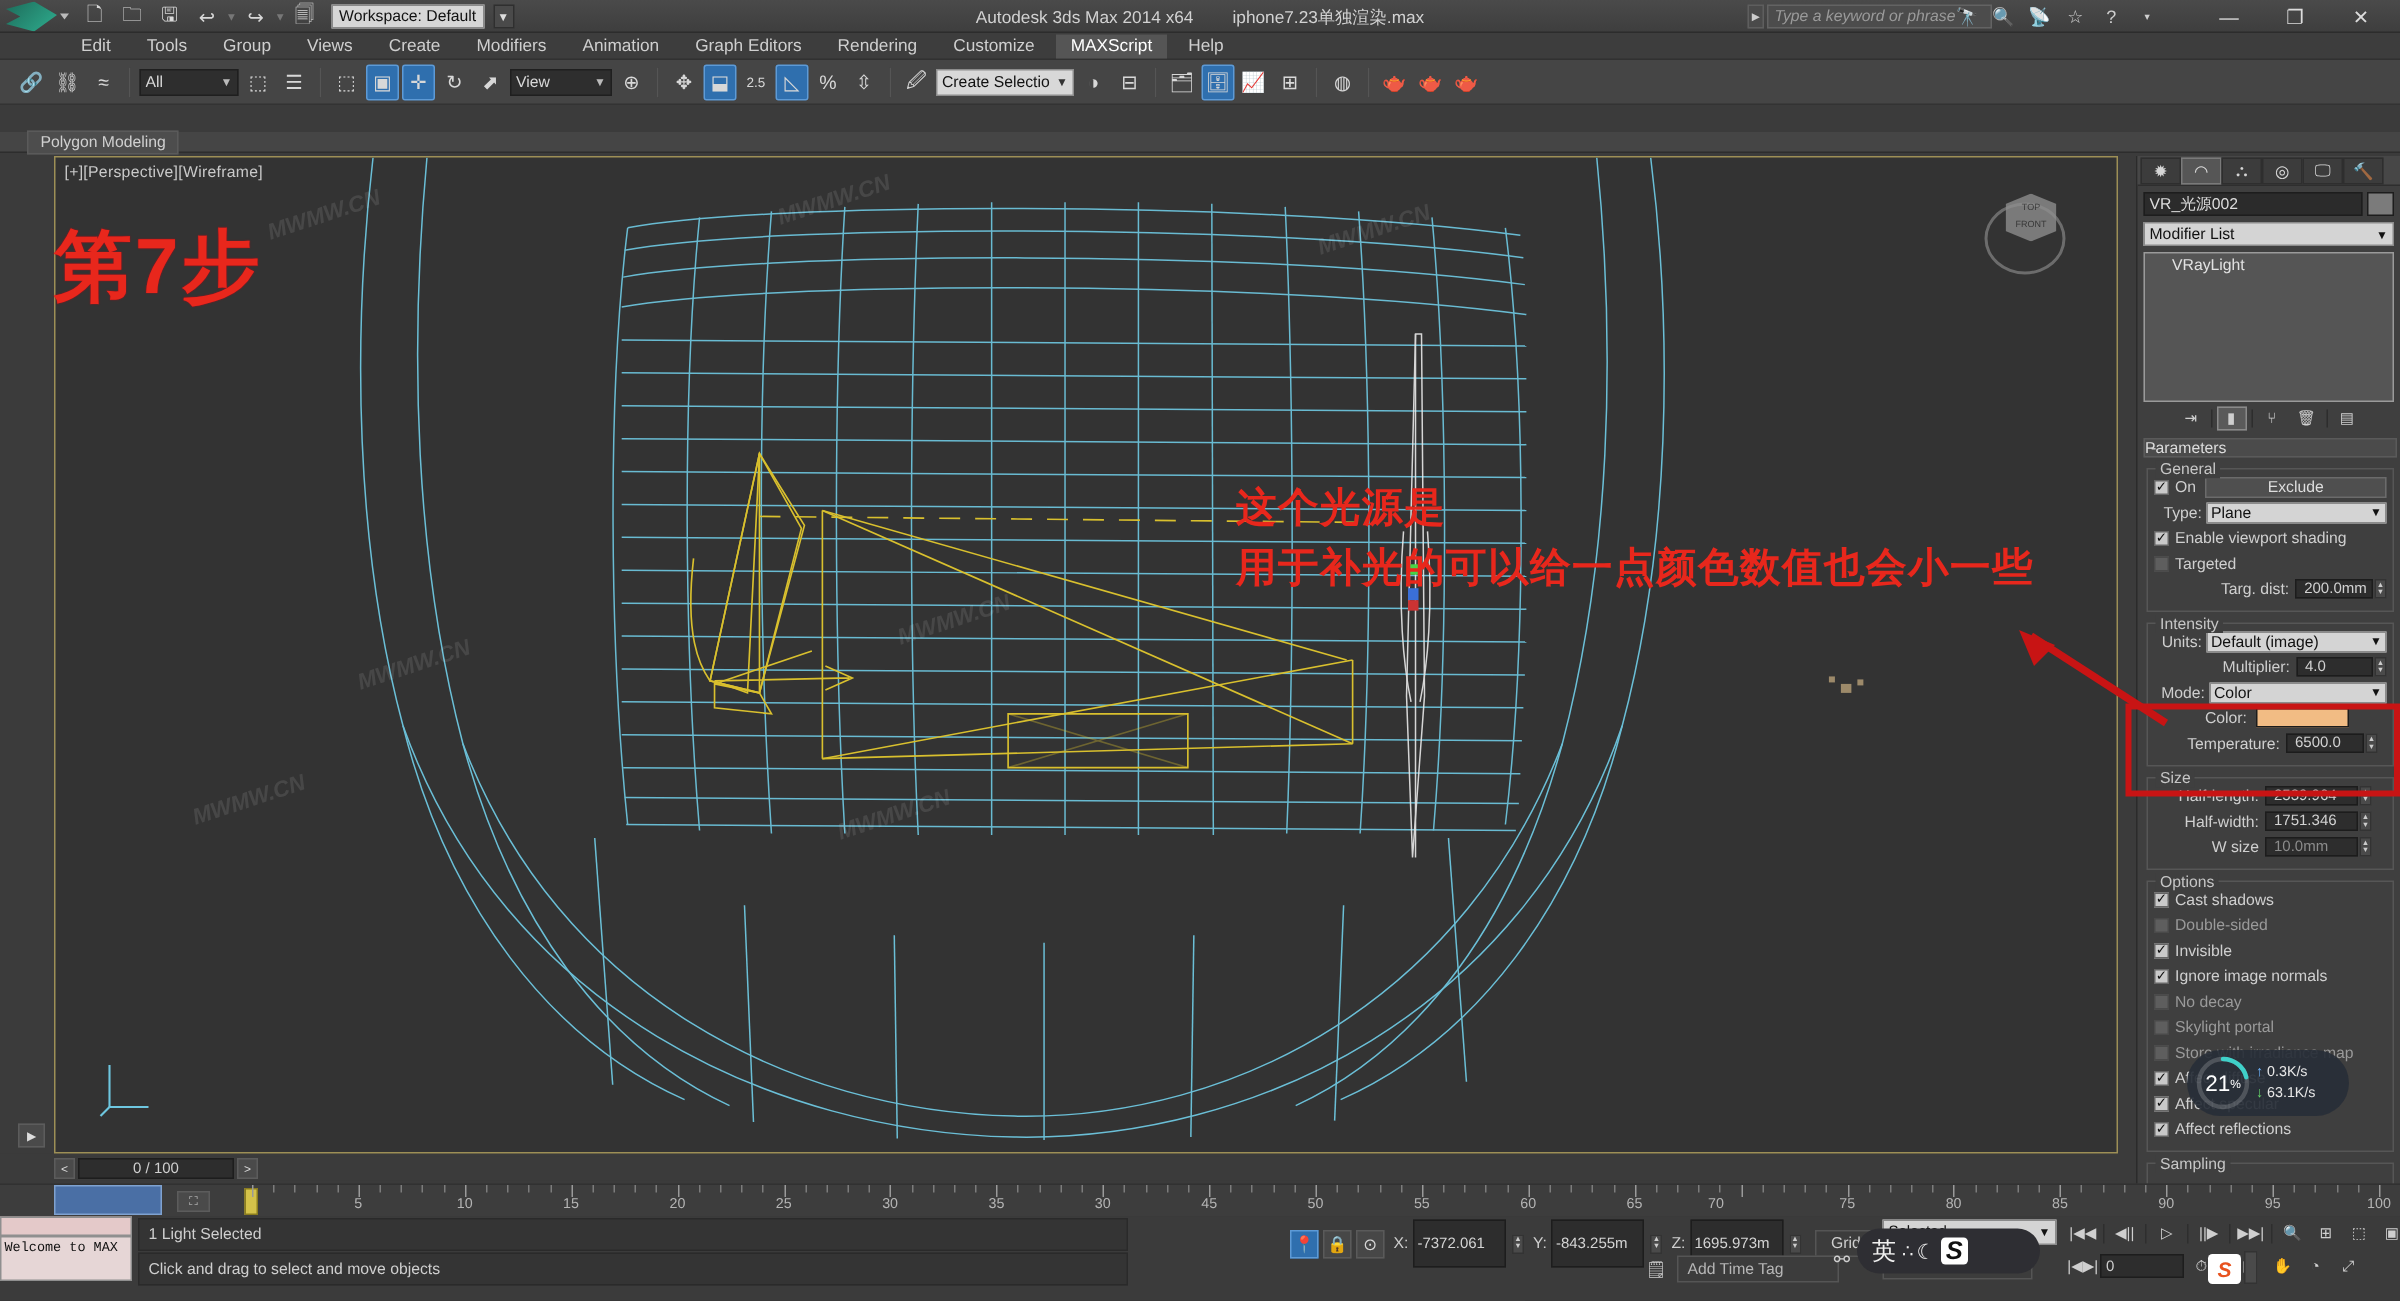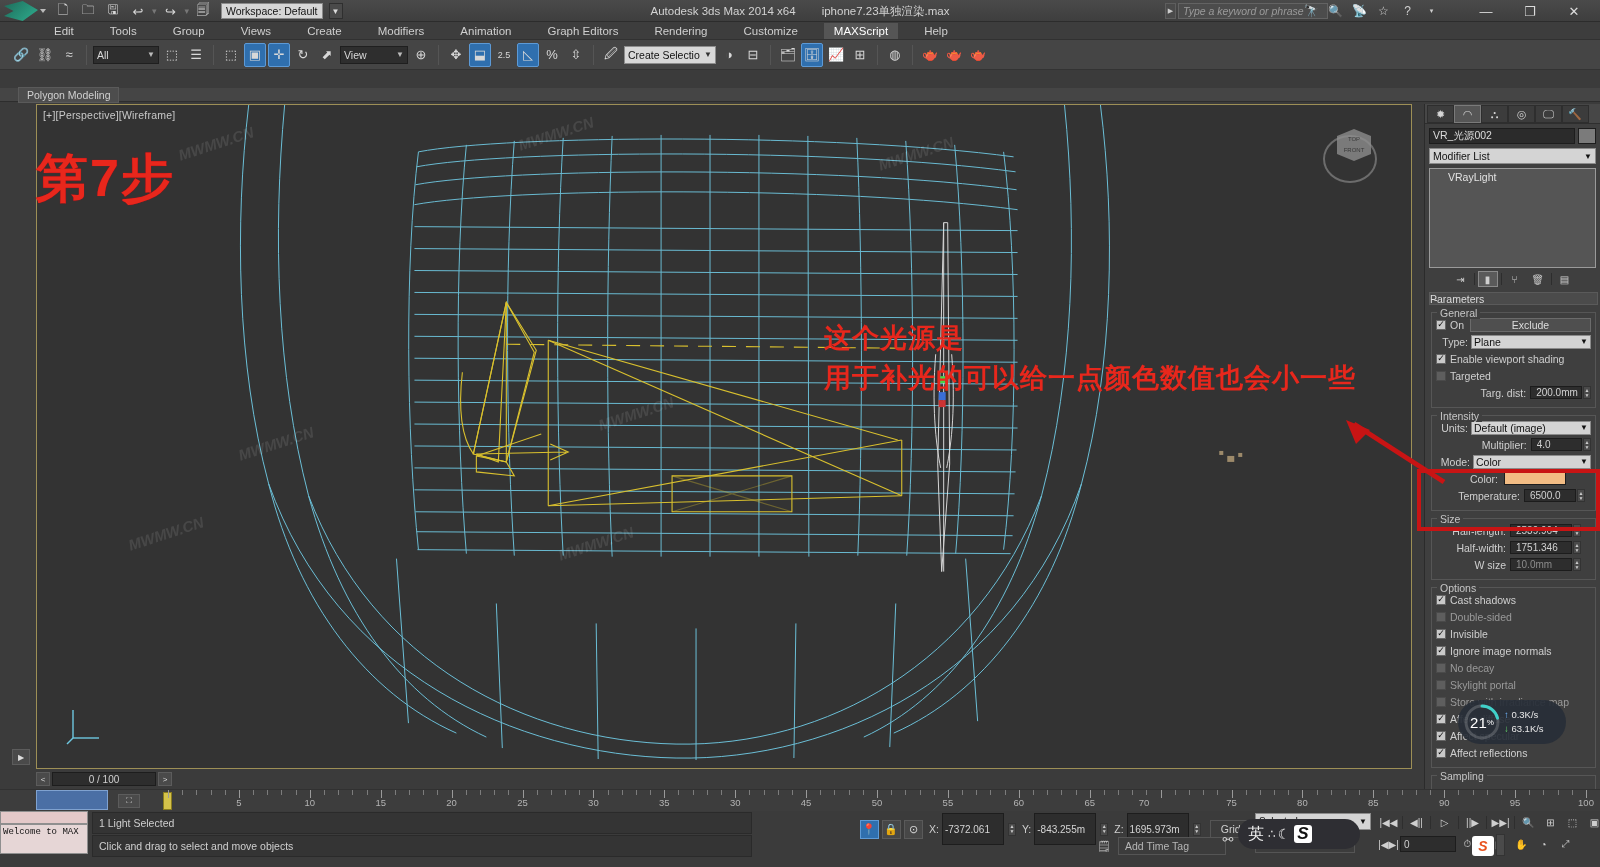--- a/index.html
+++ b/index.html
@@ -49,21 +49,21 @@
   .helpicons{ position:absolute; right:160px; top:2px; display:flex; gap:7px; align-items:center;}
   .helpicons .hi{ width:17px;height:17px;display:flex;align-items:center;justify-content:center;font-size:12px;color:#cfcfcf;}
   .wbtns{ position:absolute; right:4px; top:0; display:flex; height:22px; }
   .wbtn{ width:44px;height:22px;display:flex;align-items:center;justify-content:center;
     font-size:13px;color:#dcdcdc;}
 
   
   .menubar{
     position:absolute; left:0; top:22px; width:1600px; height:18px;
     background:#3d3d3d; border-bottom:1px solid #313131;
-    display:flex; align-items:center; padding-left:44px; gap:16px;
+    display:flex; align-items:center; padding-left:44px; gap:4px;
   }
   .menubar .mi{ padding:2px 10px; font-size:11.5px; color:#cfcfcf; cursor:default; }
   .menubar .mi.active{ background:#555; color:#fff; }
 
   
   .toolbar{
     position:absolute; left:0; top:40px; width:1600px; height:30px;
     background:#454545; border-bottom:1px solid #333;
     display:flex; align-items:center; padding-left:10px; gap:2px;
   }

